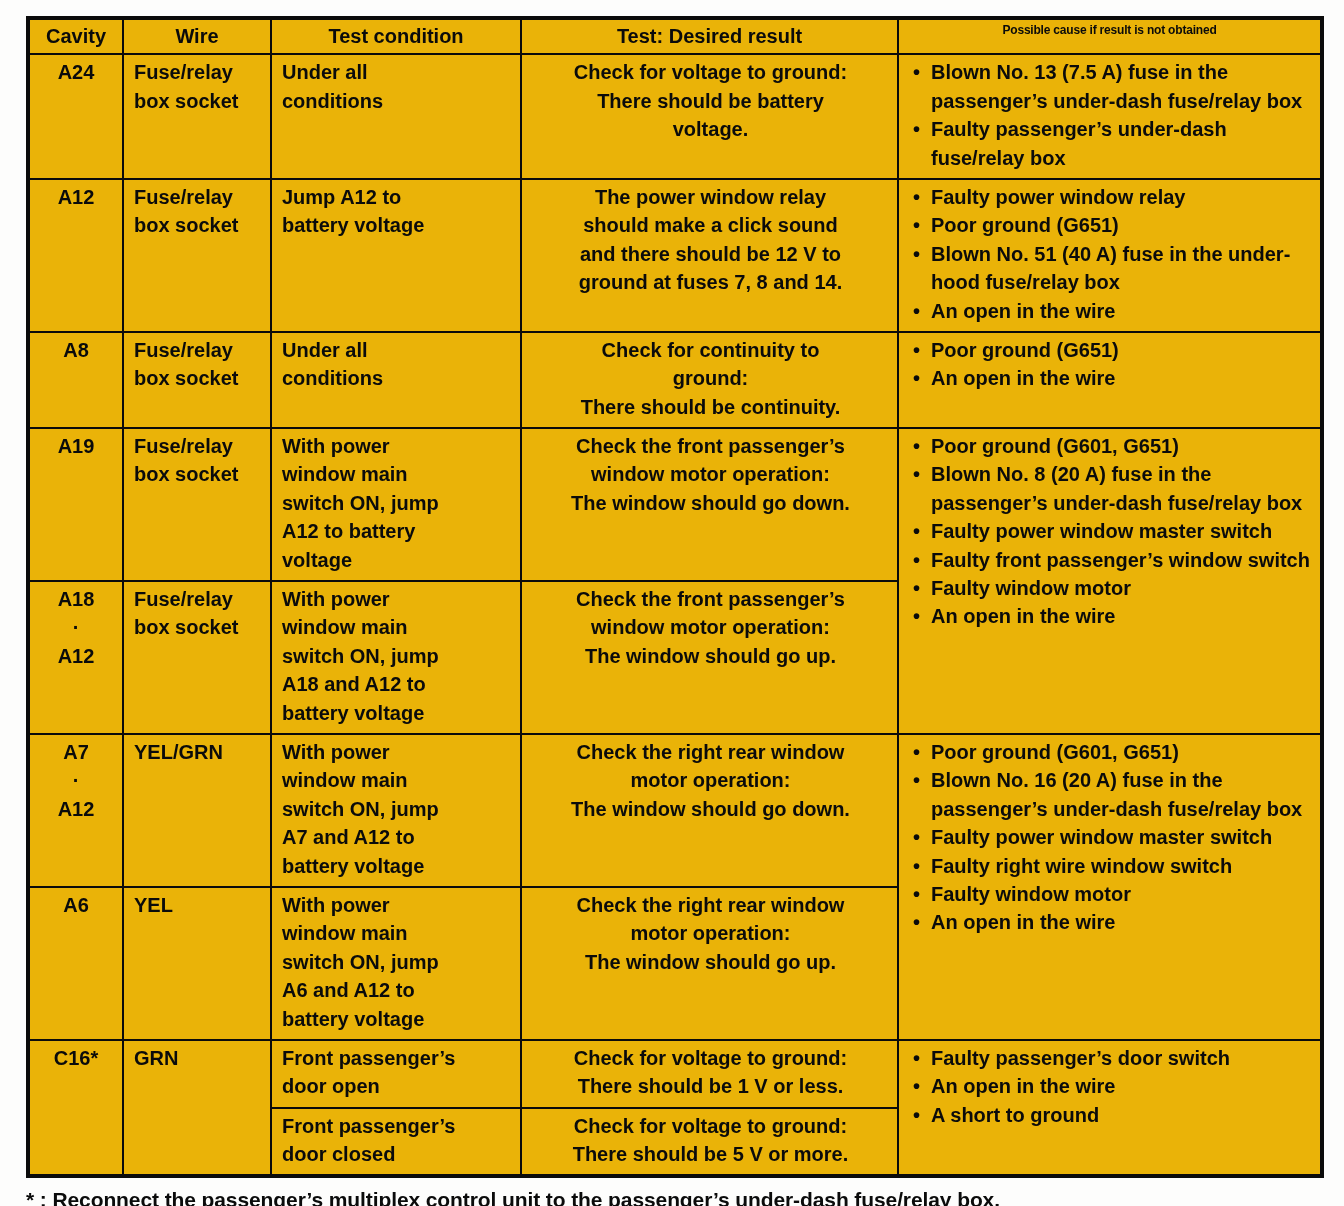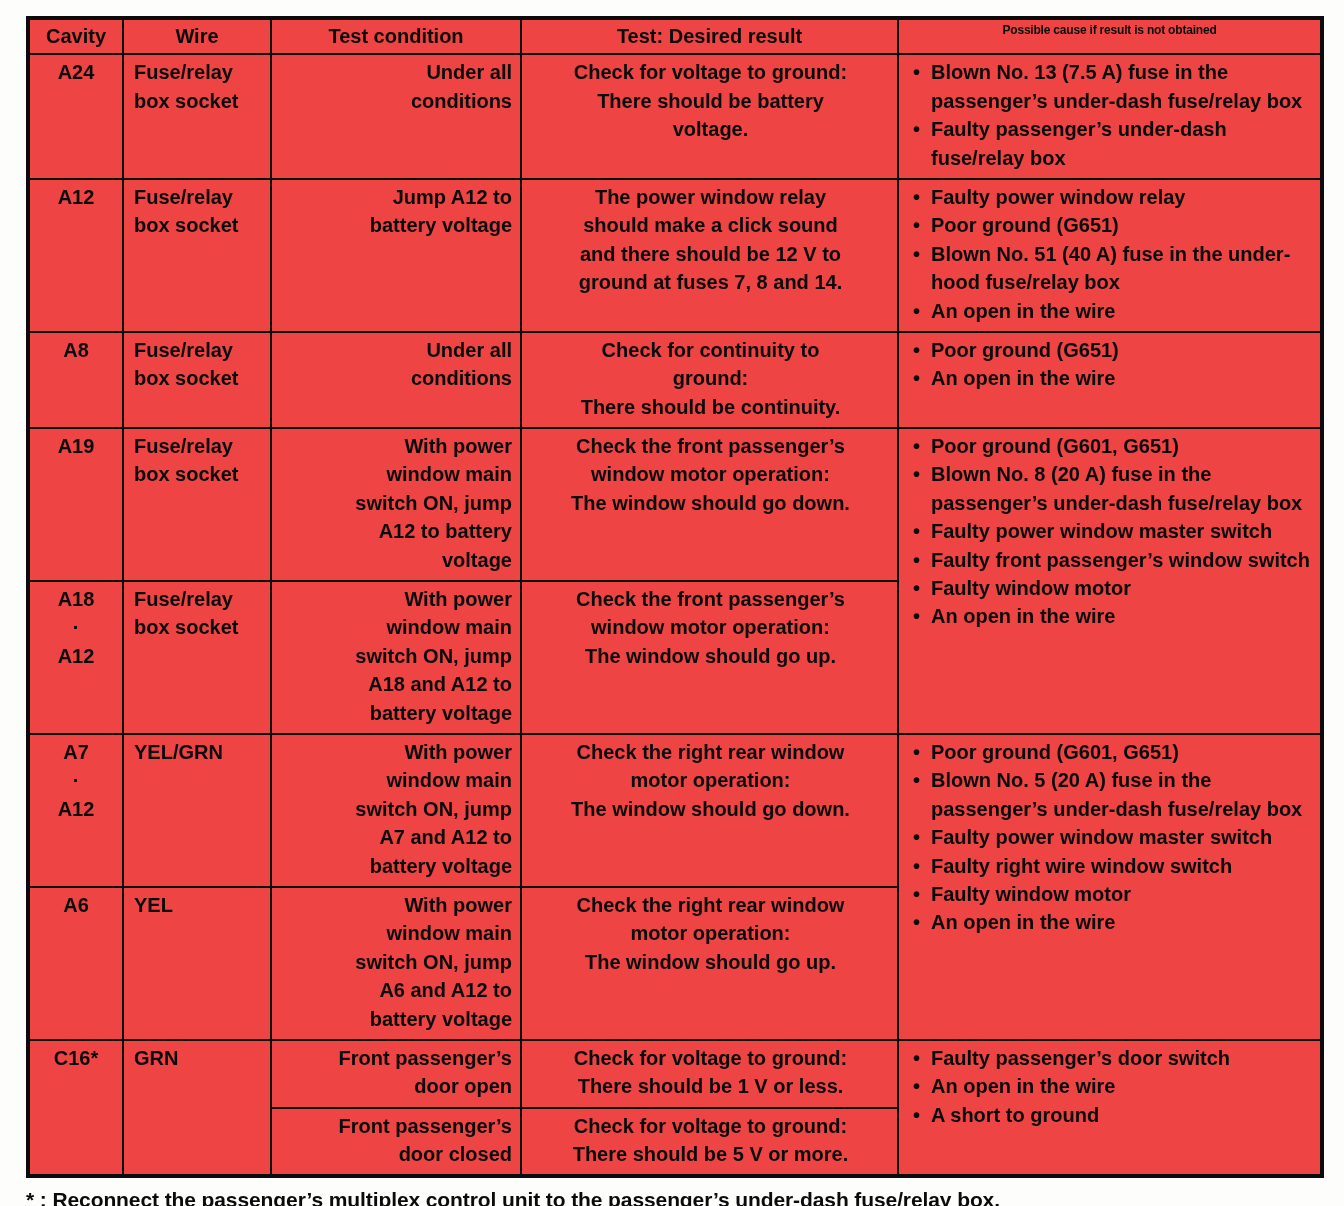--- a/index.html
+++ b/index.html
@@ -9,42 +9,42 @@
     font-family: "Liberation Sans", sans-serif;
     color: #0b0b0b;
   }
   .page { width: 1344px; min-height: 1206px; padding: 16px 24px 10px 26px; }
 
   table.spec-table {
     border-collapse: collapse;
     table-layout: fixed;
     width: 1294px;
     border: 4px solid #0b0b0b;
-    background: #ef4444;
+    background: #eab308;
   }
   th, td {
     border: 2px solid #0b0b0b;
     vertical-align: top;
     font-size: 20px;
     font-weight: bold;
     line-height: 1.42;
     padding: 3px 8px 6px 10px;
   }
   th {
     text-align: center;
     padding: 2px 4px 3px;
     white-space: nowrap;
     overflow: hidden;
   }
   th.h-cause { font-size: 12px; letter-spacing: -0.2px; }
 
   td.c-cavity { text-align: center; white-space: pre-line; padding-left: 4px; padding-right: 4px; margin-top: 16px; }
   td.c-wire   { white-space: pre-line; }
   td.c-wire.center { text-align: left; }
-  td.c-cond   { white-space: pre-line; text-align: right; }
+  td.c-cond   { white-space: pre-line; }
   td.c-result { white-space: pre-line; text-align: center; }
 
   td.c-cause ul { list-style: none; }
   td.c-cause li {
     position: relative;
     padding-left: 22px;
   }
   td.c-cause li::before {
     content: "\2022";
     position: absolute;
@@ -186,21 +186,21 @@
 window main
 switch ON, jump
 A7 and A12 to
 battery voltage</td>
         <td class="c-result">Check the right rear window
 motor operation:
 The window should go down.</td>
         <td class="c-cause" rowspan="2">
           <ul>
             <li>Poor ground (G601, G651)</li>
-            <li>Blown No. 5 (20 A) fuse in the passenger’s under-dash fuse/relay box</li>
+            <li>Blown No. 16 (20 A) fuse in the passenger’s under-dash fuse/relay box</li>
             <li>Faulty power window master switch</li>
             <li>Faulty right wire window switch</li>
             <li>Faulty window motor</li>
             <li>An open in the wire</li>
           </ul>
         </td>
       </tr>
 
       <tr>
         <td class="c-cavity">A6</td>

